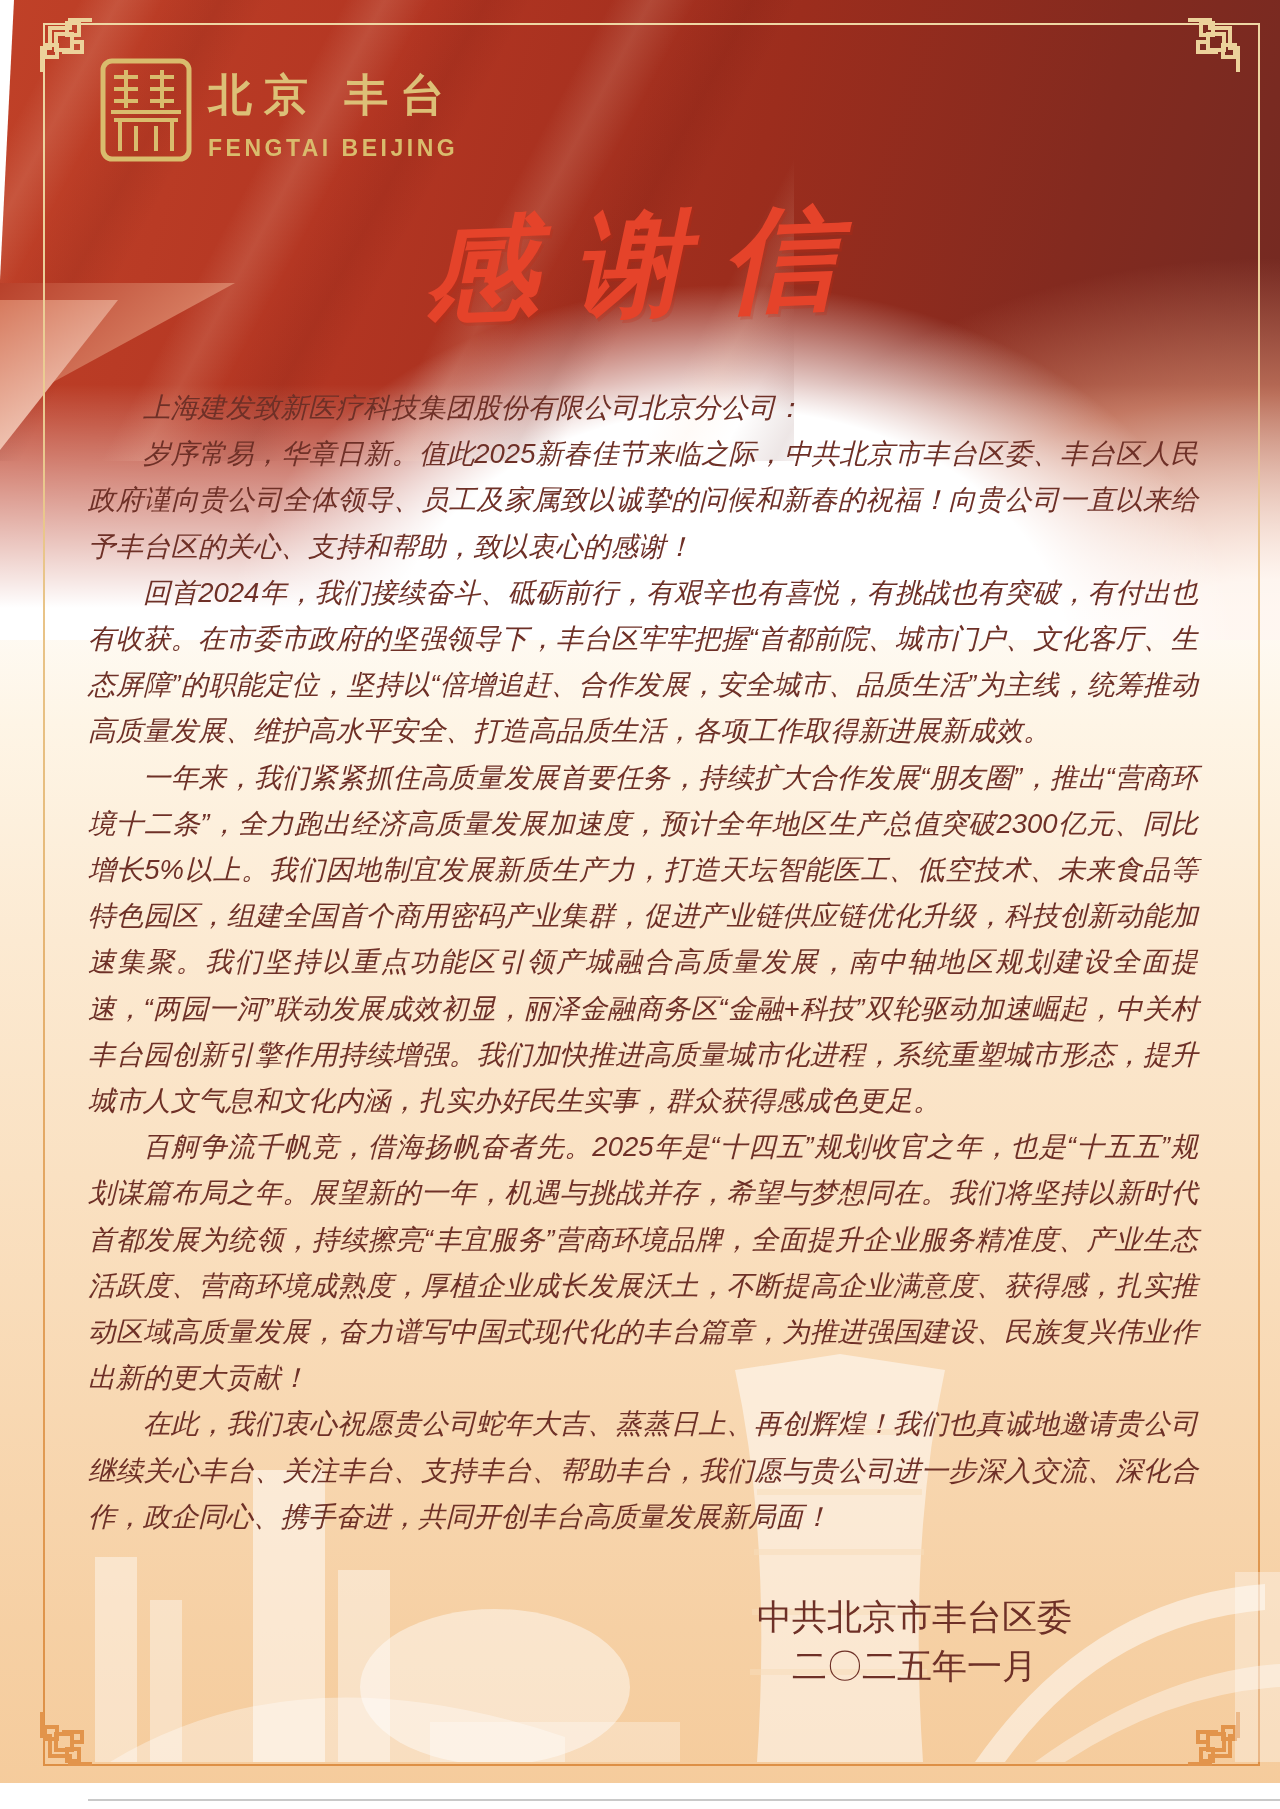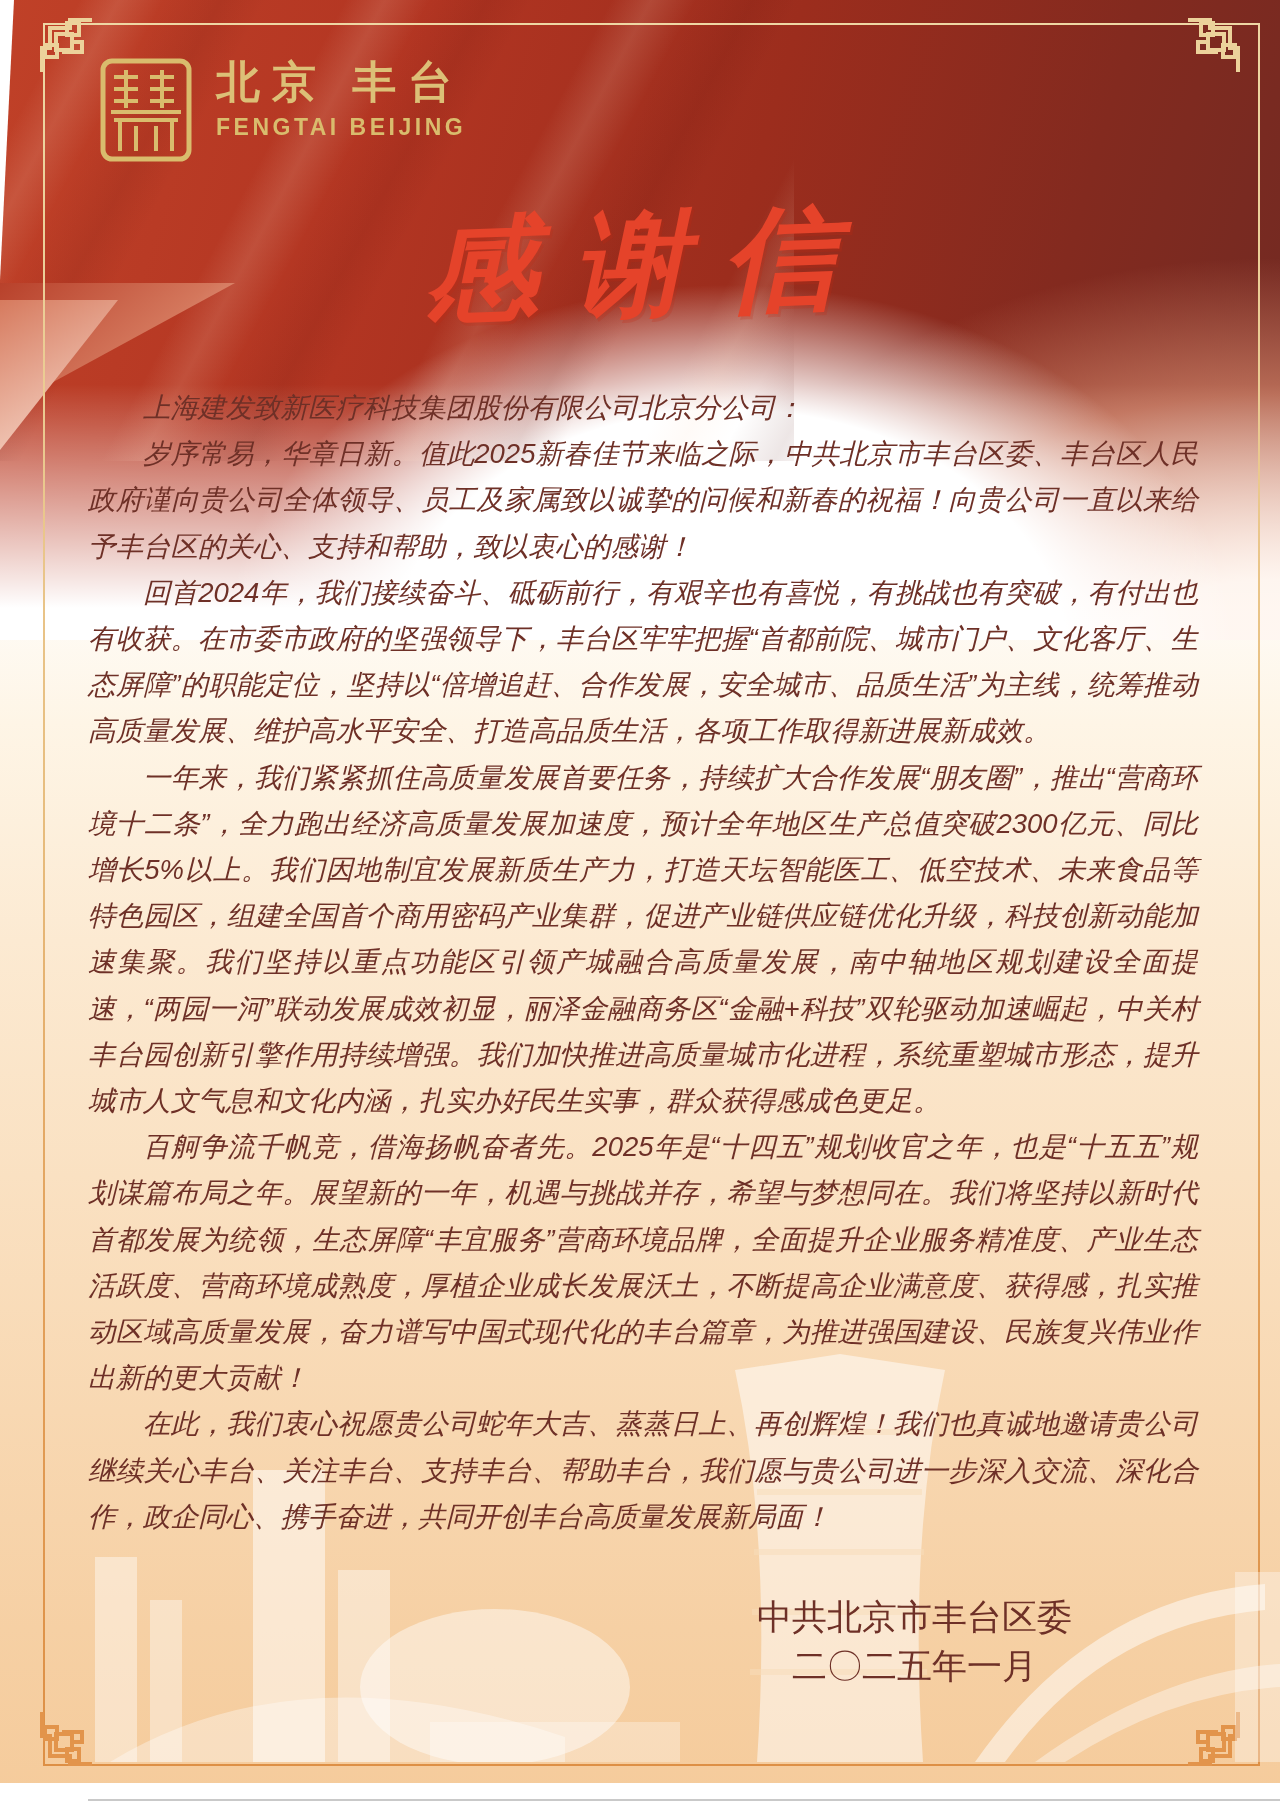--- a/index.html
+++ b/index.html
@@ -34,23 +34,23 @@
     clip-path:polygon(0 0,100% 0,0 100%);}
   
   .frame{position:absolute;left:43px;top:23px;width:1213px;height:1739px;
     border:2px solid;border-image:linear-gradient(180deg,#eed7a4 0%,#e7bd7e 45%,#e2a05a 72%,#dd8f45 100%) 1;}
   .knot{position:absolute;width:56px;height:56px;}
   .knot.tl{left:36px;top:16px;color:#ecd29b;}
   .knot.tr{left:1188px;top:16px;color:#ecd29b;transform:scaleX(-1);}
   .knot.bl{left:36px;top:1712px;color:#e2944b;transform:scaleY(-1);}
   .knot.br{left:1188px;top:1712px;color:#e2944b;transform:scale(-1,-1);}
   
-  .logo{position:absolute;left:100px;top:58px;display:flex;align-items:flex-start;gap:24px;}
+  .logo{position:absolute;left:100px;top:58px;display:flex;align-items:flex-end;gap:16px;}
   .logo-txt .cn{font-size:44px;font-weight:bold;color:#dcc077;letter-spacing:12px;line-height:1.1;}
-  .logo-txt .en{font-size:23px;font-weight:bold;color:#d9bc6d;letter-spacing:3.5px;margin-top:8px;}
+  .logo-txt .en{font-size:23px;font-weight:bold;color:#d9bc6d;letter-spacing:3.5px;margin-top:16px;}
   
   .title{
     position:absolute;left:368px;top:188px;width:560px;text-align:center;
     font-family:"DejaVu Serif","Liberation Serif",serif;font-style:italic;font-weight:bold;
     font-size:114px;letter-spacing:36px;color:#e5432a;transform:rotate(-2deg);
     text-shadow:2px 3px 0 rgba(196,42,20,0.22);white-space:nowrap;
   }
   
   .letter{
     position:absolute;left:88px;top:385px;width:1110px;
@@ -156,21 +156,21 @@
       <rect x="430" y="380" width="250" height="40" opacity="0.3"></rect>
       <rect x="1235" y="230" width="45" height="190" opacity="0.35"></rect>
     </g>
   </svg>
 
   <div class="letter">
     <p>上海建发致新医疗科技集团股份有限公司北京分公司：</p>
     <p>岁序常易，华章日新。值此2025新春佳节来临之际，中共北京市丰台区委、丰台区人民政府谨向贵公司全体领导、员工及家属致以诚挚的问候和新春的祝福！向贵公司一直以来给予丰台区的关心、支持和帮助，致以衷心的感谢！</p>
     <p>回首2024年，我们接续奋斗、砥砺前行，有艰辛也有喜悦，有挑战也有突破，有付出也有收获。在市委市政府的坚强领导下，丰台区牢牢把握“首都前院、城市门户、文化客厅、生态屏障”的职能定位，坚持以“倍增追赶、合作发展，安全城市、品质生活”为主线，统筹推动高质量发展、维护高水平安全、打造高品质生活，各项工作取得新进展新成效。</p>
     <p>一年来，我们紧紧抓住高质量发展首要任务，持续扩大合作发展“朋友圈”，推出“营商环境十二条”，全力跑出经济高质量发展加速度，预计全年地区生产总值突破2300亿元、同比增长5%以上。我们因地制宜发展新质生产力，打造天坛智能医工、低空技术、未来食品等特色园区，组建全国首个商用密码产业集群，促进产业链供应链优化升级，科技创新动能加速集聚。我们坚持以重点功能区引领产城融合高质量发展，南中轴地区规划建设全面提速，“两园一河”联动发展成效初显，丽泽金融商务区“金融+科技”双轮驱动加速崛起，中关村丰台园创新引擎作用持续增强。我们加快推进高质量城市化进程，系统重塑城市形态，提升城市人文气息和文化内涵，扎实办好民生实事，群众获得感成色更足。</p>
-    <p>百舸争流千帆竞，借海扬帆奋者先。2025年是“十四五”规划收官之年，也是“十五五”规划谋篇布局之年。展望新的一年，机遇与挑战并存，希望与梦想同在。我们将坚持以新时代首都发展为统领，生态屏障“丰宜服务”营商环境品牌，全面提升企业服务精准度、产业生态活跃度、营商环境成熟度，厚植企业成长发展沃土，不断提高企业满意度、获得感，扎实推动区域高质量发展，奋力谱写中国式现代化的丰台篇章，为推进强国建设、民族复兴伟业作出新的更大贡献！</p>
+    <p>百舸争流千帆竞，借海扬帆奋者先。2025年是“十四五”规划收官之年，也是“十五五”规划谋篇布局之年。展望新的一年，机遇与挑战并存，希望与梦想同在。我们将坚持以新时代首都发展为统领，持续擦亮“丰宜服务”营商环境品牌，全面提升企业服务精准度、产业生态活跃度、营商环境成熟度，厚植企业成长发展沃土，不断提高企业满意度、获得感，扎实推动区域高质量发展，奋力谱写中国式现代化的丰台篇章，为推进强国建设、民族复兴伟业作出新的更大贡献！</p>
     <p>在此，我们衷心祝愿贵公司蛇年大吉、蒸蒸日上、再创辉煌！我们也真诚地邀请贵公司继续关心丰台、关注丰台、支持丰台、帮助丰台，我们愿与贵公司进一步深入交流、深化合作，政企同心、携手奋进，共同开创丰台高质量发展新局面！</p>
   </div>
 
   <div class="sig">
     <div>中共北京市丰台区委</div>
     <div>二〇二五年一月</div>
   </div>
 
   <div class="scan-bottom"></div>
   <div class="scan-line"></div>

